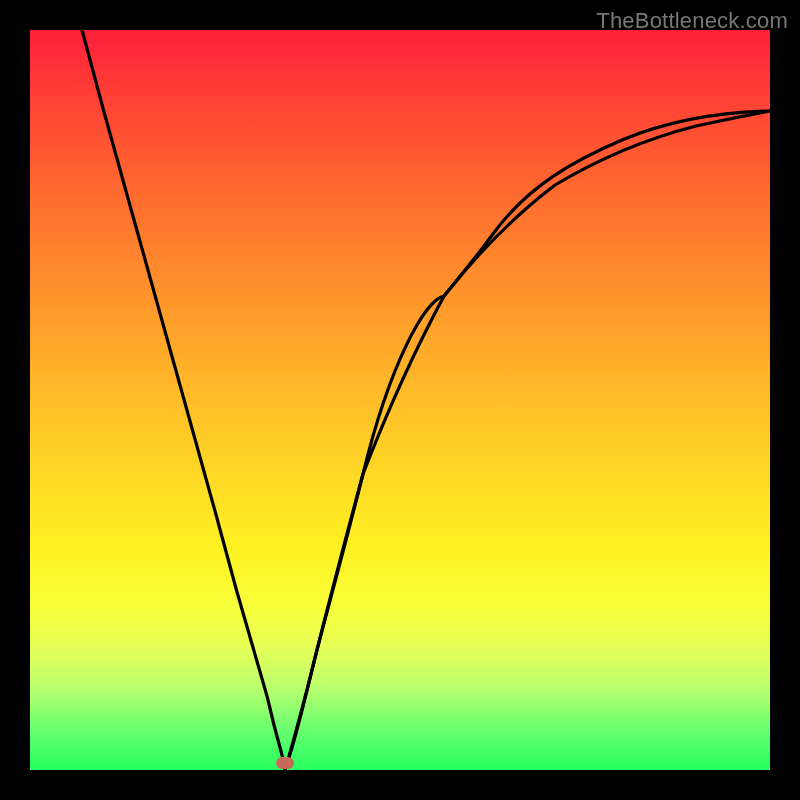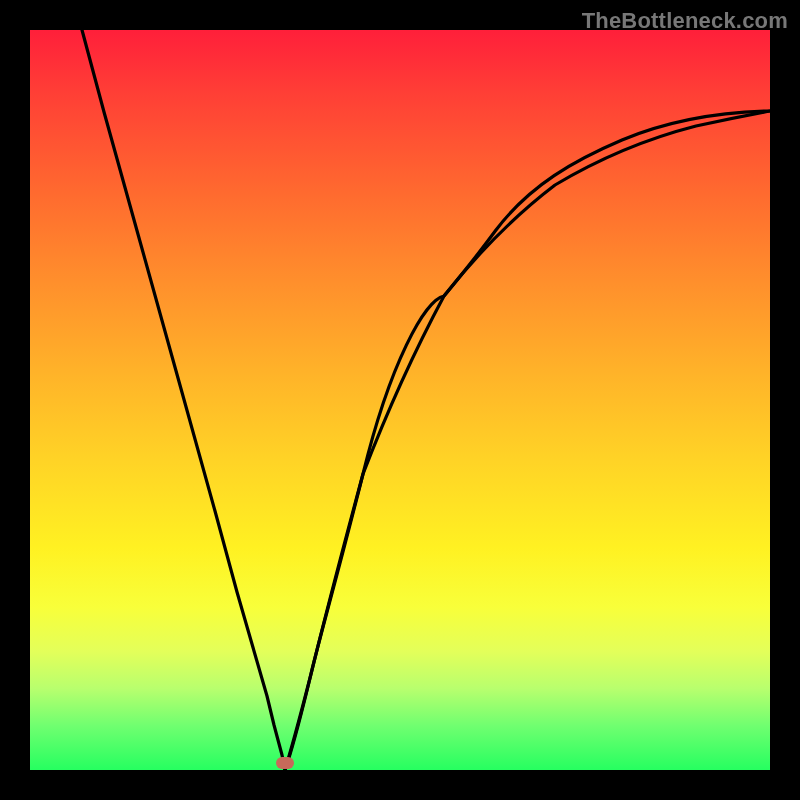--- a/index.html
+++ b/index.html
@@ -39,21 +39,21 @@
       #70ff70 94%,
       #26ff60 100%
     );
   }
   .watermark {
     position: absolute;
     top: 8px;
     right: 12px;
     color: #777;
     font-size: 22px;
-    font-weight: 700;
+    font-weight: 400;
     letter-spacing: 0.2px;
     user-select: none;
   }
   svg.curve {
     position: absolute;
     left: 0;
     top: 0;
     width: 740px;
     height: 740px;
     overflow: visible;

